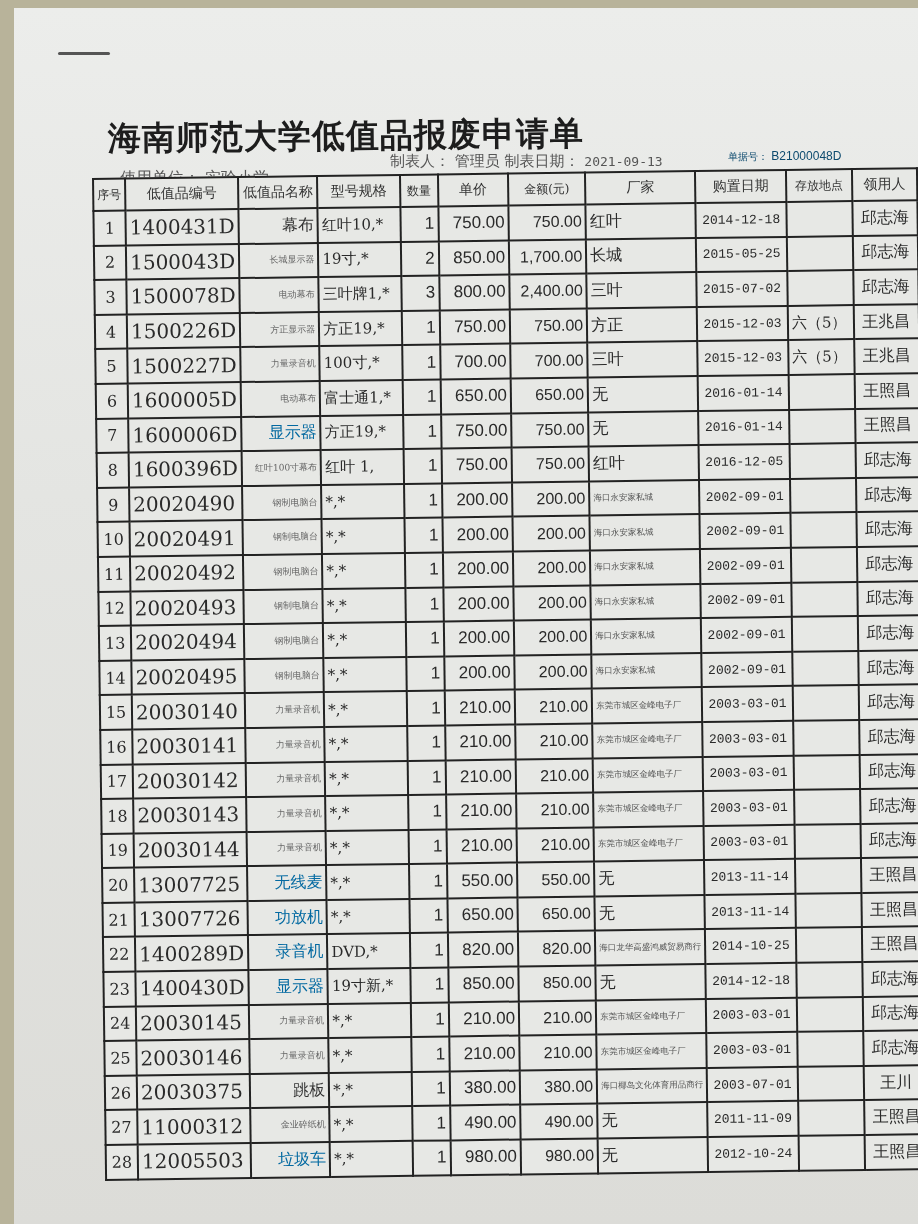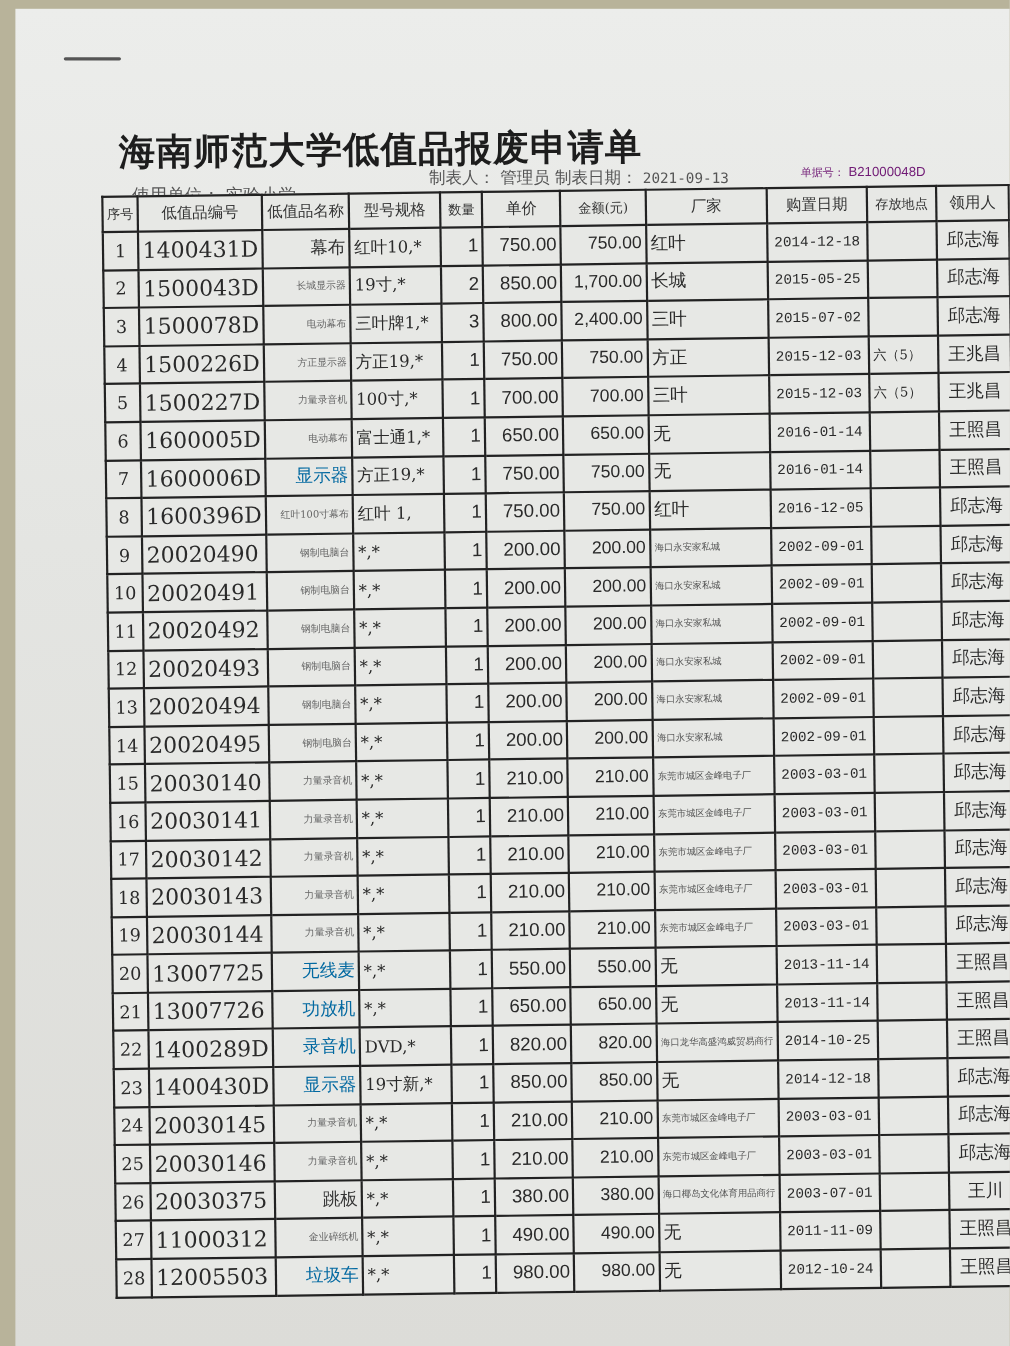--- a/index.html
+++ b/index.html
@@ -3,38 +3,38 @@
 <meta charset="utf-8">
 <style>
   html,body{margin:0;padding:0;}
   body{width:918px;height:1224px;background:#b8b39a;position:relative;overflow:hidden;font-family:"DejaVu Serif","Liberation Serif",serif;}
   .paper{position:absolute;left:14px;top:8px;width:904px;height:1216px;background:linear-gradient(180deg,#ecedeb 0%,#e4e5e2 40%,#dcdcd8 100%);}
   .dash{position:absolute;left:44px;top:44px;width:52px;height:3px;background:#555;border-radius:2px;}
   .title{position:absolute;left:108px;top:114px;font-size:33px;font-weight:bold;color:#1d1d1d;letter-spacing:1px;font-family:"DejaVu Sans","Liberation Sans",sans-serif;transform:rotate(-0.6deg);}
   .meta{position:absolute;font-size:14px;color:#444;}
   .meta.unit{left:120px;top:168px;font-size:16px;color:#555;}
   .meta.maker{left:390px;top:152px;font-size:15px;color:#555;}
-  .meta.docno{left:728px;top:149px;font-size:12px;color:#701a75;font-family:"Liberation Sans",sans-serif;}
+  .meta.docno{left:728px;top:149px;font-size:12px;color:#0c4a6e;font-family:"Liberation Sans",sans-serif;}
   table{position:absolute;left:92px;top:178px;border-collapse:collapse;transform:rotate(-0.75deg);transform-origin:0 0;background:#e7e8e5;}
   td,th{border:2px solid #222;height:32.6px;padding:0 3px;font-weight:normal;color:#2a2a2a;white-space:nowrap;overflow:hidden;}
   th{font-size:14px;height:30px;color:#333;}
   th.sm{font-size:12px;}
   td.no{width:24px;text-align:center;font-size:16px;}
   td.code{width:84px;font-size:20px;}
   td.name{width:72px;text-align:right;font-size:9px;color:#666;}
   td.name.big{font-size:16px;color:#333;}
   td.name.mid{font-size:16px;color:#0369a1;}
   td.spec{width:80px;font-size:15px;}
   td.qty{width:34px;text-align:right;font-size:17px;font-family:"Liberation Sans",sans-serif;}
   td.price{width:70px;text-align:right;font-size:17px;font-family:"Liberation Sans",sans-serif;}
   td.amt{width:74px;text-align:right;font-size:16px;font-family:"Liberation Sans",sans-serif;}
   td.mfr{width:80px;font-size:16px;}
   td.mfr.small{font-size:8.5px;color:#555;}
   td.date{width:86px;text-align:center;font-size:13px;font-family:Liberation Mono, monospace;}
-  td.loc{width:60px;font-size:12px;}
+  td.loc{width:60px;font-size:15px;}
   td.rcv{width:64px;text-align:center;font-size:16px;}
 </style>
 </head>
 <body>
 
 <div class="paper">
   <div class="dash"></div>
 </div>
 
 <div class="title">海南师范大学低值品报废申请单</div>

